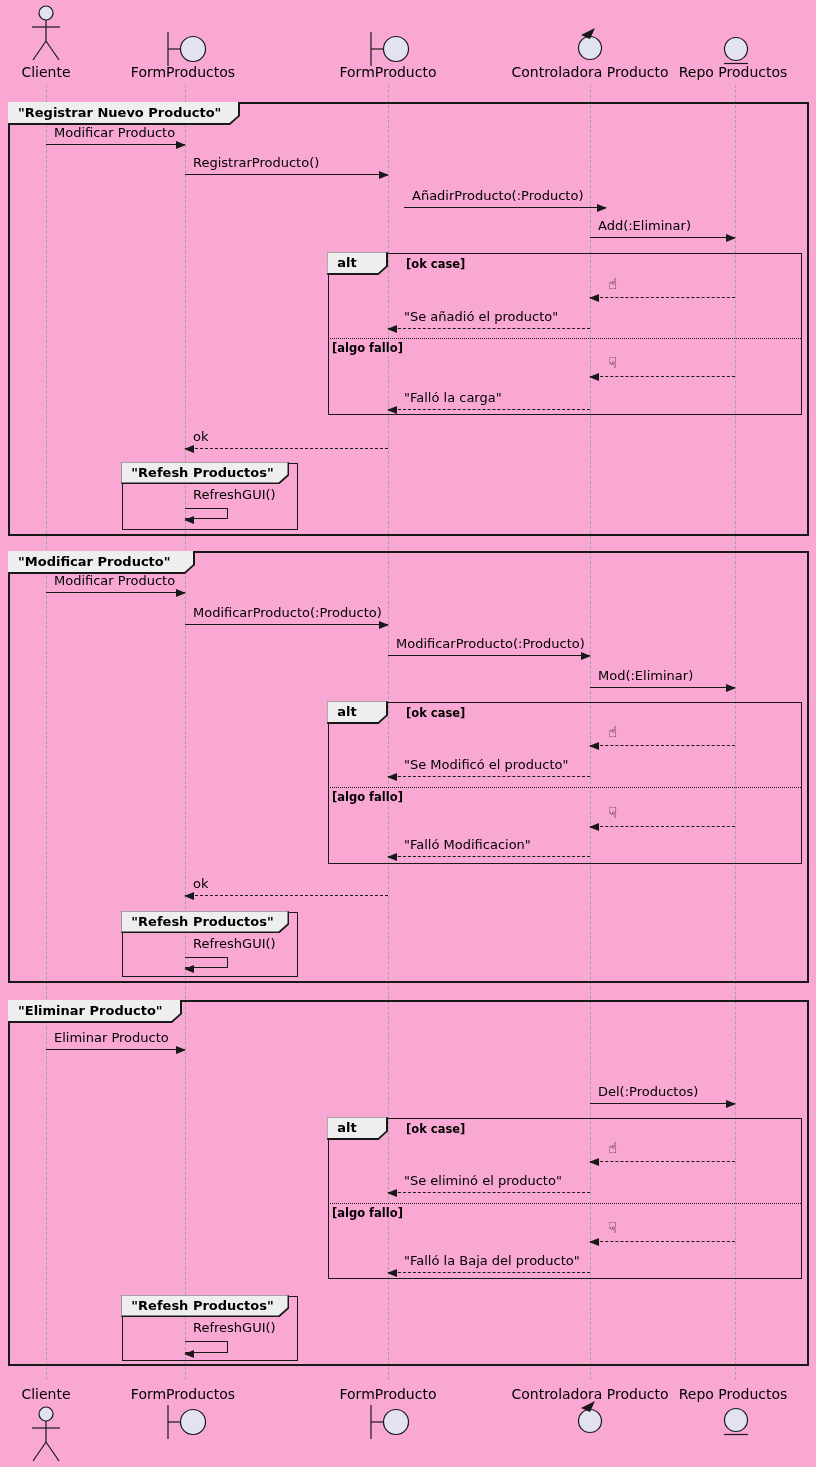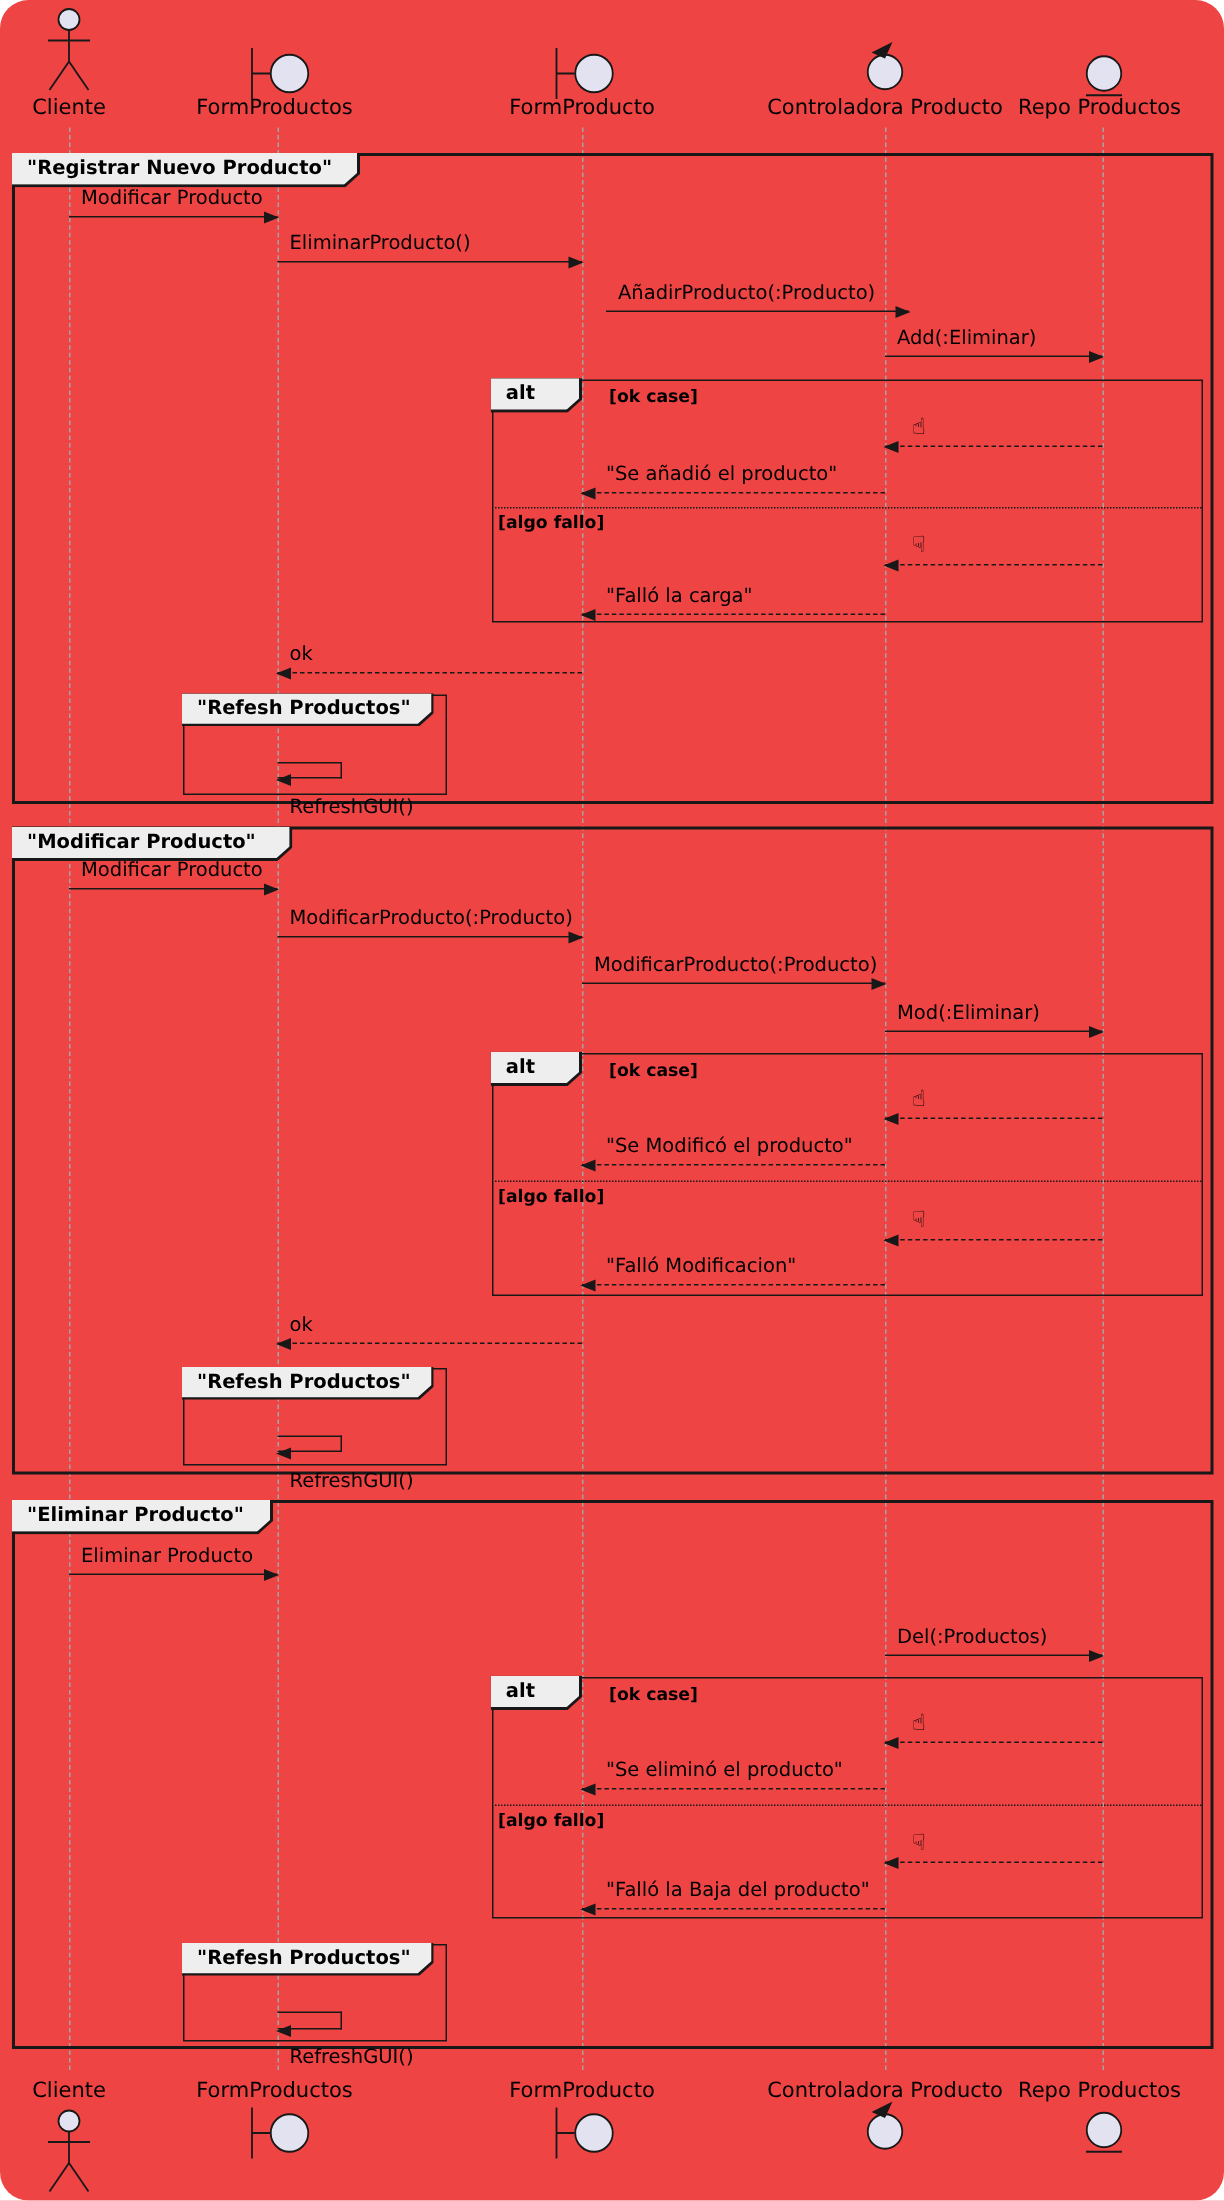--- a/index.html
+++ b/index.html
@@ -1,20 +1,19 @@
 <!DOCTYPE html>
 <html><head>
 <meta charset="utf-8">
 <style>
   html,body { margin:0; padding:0; background:#ffffff; }
   .stage {
-    position:relative; width:816px; height:1467px; background:#ef4444;
+    position:relative; width:816px; height:1467px; background:#f9a8d4;
     font-family:"DejaVu Sans","Liberation Sans",sans-serif; color:#000;
     overflow:hidden;
-    border-radius:19px;
   }
   .lifeline { position:absolute; width:0; border-left:1px dashed #a3a3a3; }
   .plabel { position:absolute; transform:translateX(-50%); font-size:14px; white-space:nowrap; }
   .picon { position:absolute; }
   .picon circle { fill:#E2E2F0; stroke:#181818; stroke-width:1.2; }
   .picon line { stroke:#181818; stroke-width:1.2; }
   .frag { position:absolute; border:2px solid #181818; box-sizing:border-box; }
   .altbox { position:absolute; border:1.8px solid #181818; box-sizing:border-box; }
   .grpbox { position:absolute; border:1.7px solid #181818; box-sizing:border-box; }
   .tab { position:absolute; }
@@ -33,21 +32,21 @@
   .ah { position:absolute; bottom:-3.8px; width:0; height:0;
     border-top:4.5px solid transparent; border-bottom:4.5px solid transparent; }
   .ah.r { right:-1px; border-left:10px solid #181818; }
   .ah.l { left:-1px; border-right:10px solid #181818; }
   .hand { position:absolute; left:18px; bottom:6px; font-size:15px; line-height:15px; }
   .selfmsg { position:absolute; }
   .selfmsg .t { position:absolute; left:0; right:0; top:0; border-top:1.3px solid #181818; }
   .selfmsg .r { position:absolute; right:0; top:0; bottom:0; border-right:1.3px solid #181818; }
   .selfmsg .b { position:absolute; left:0; right:0; bottom:0; border-bottom:1.3px solid #181818; }
   .selfmsg .ah { bottom:-5px; }
-  .slabel { position:absolute; font-size:13px; white-space:nowrap;margin-top:44px; }
+  .slabel { position:absolute; font-size:13px; white-space:nowrap; }
 </style>
 </head>
 <body>
 
 <div class="stage">
 
   <div class="lifeline" style="left:46px;top:85px;height:1295px"></div>
   <div class="lifeline" style="left:185px;top:85px;height:1295px"></div>
   <div class="lifeline" style="left:388px;top:85px;height:1295px"></div>
   <div class="lifeline" style="left:590px;top:85px;height:1295px"></div>
@@ -99,21 +98,21 @@
   <div class="guard" style="left:406px;top:257px">[ok case]</div>
   <div class="divider" style="left:330px;top:338px;width:471px"></div>
   <div class="guard" style="left:332px;top:341px">[algo fallo]</div>
 
   <div class="msg" style="left:46px;top:123px;width:139px">
     <div class="txt">Modificar Producto</div>
       <div class="ln"></div>
       <div class="ah r"></div>
   </div>
   <div class="msg" style="left:185px;top:153px;width:203px">
-    <div class="txt">EliminarProducto()</div>
+    <div class="txt">RegistrarProducto()</div>
       <div class="ln"></div>
       <div class="ah r"></div>
   </div>
   <div class="msg" style="left:404px;top:186px;width:202px">
     <div class="txt">AñadirProducto(:Producto)</div>
       <div class="ln"></div>
       <div class="ah r"></div>
   </div>
   <div class="msg" style="left:590px;top:216px;width:145px">
     <div class="txt">Add(:Eliminar)</div>

